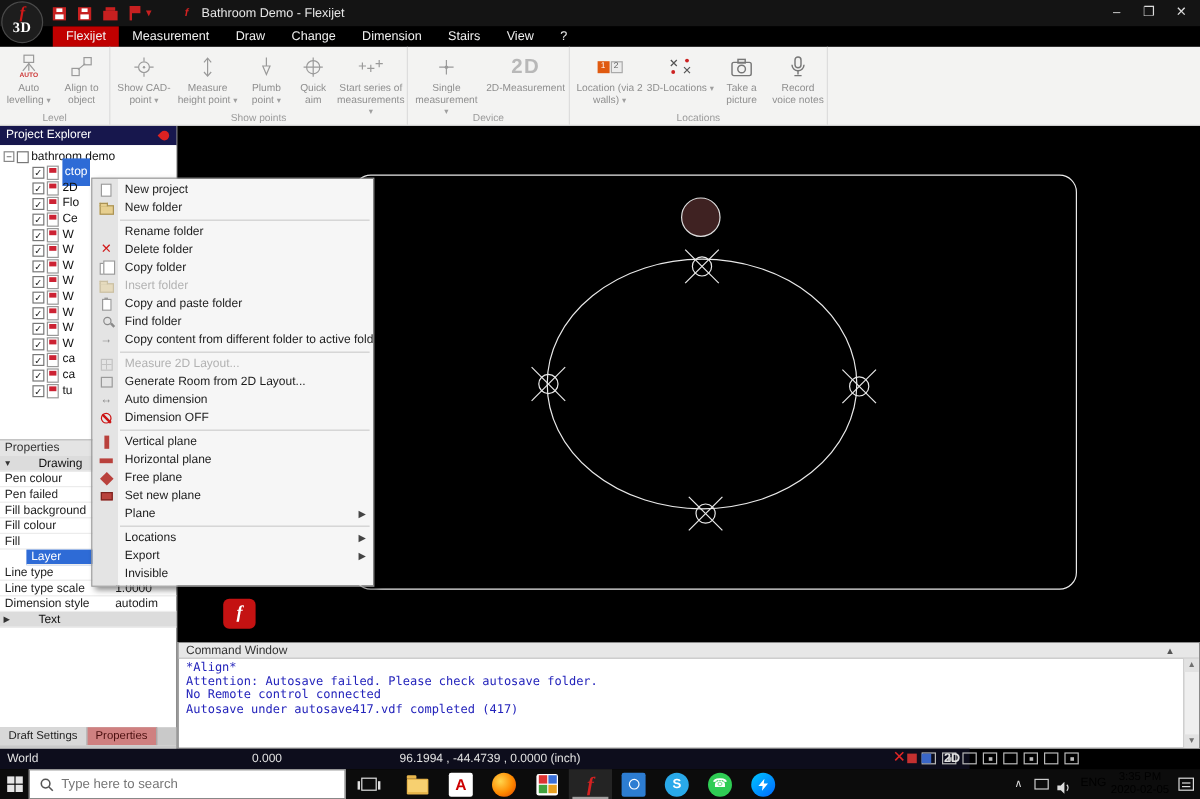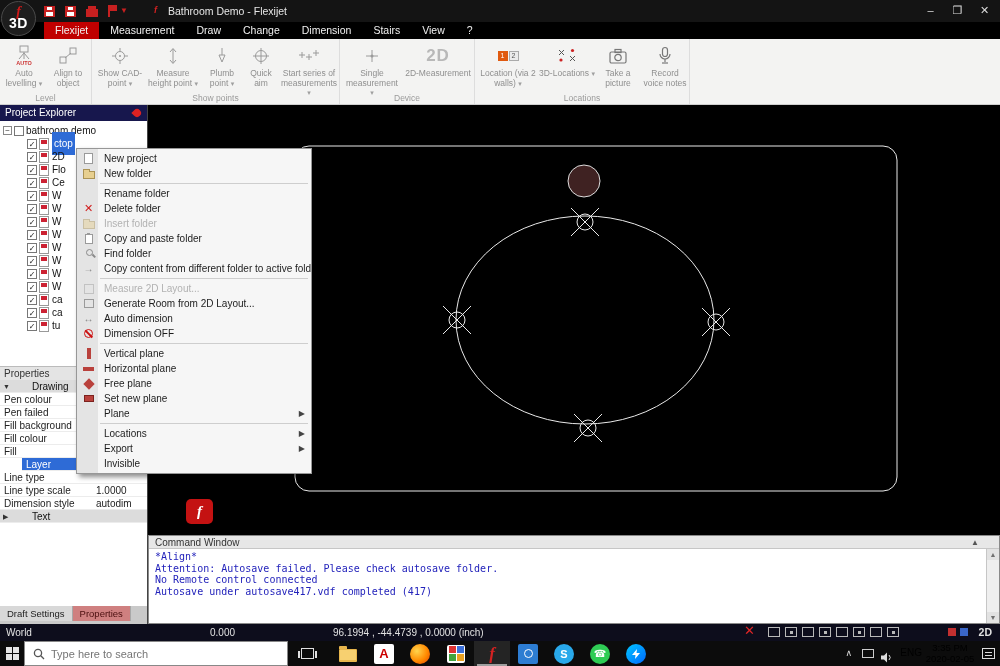--- a/index.html
+++ b/index.html
@@ -4,21 +4,21 @@
 <style>
   *{margin:0;padding:0;box-sizing:border-box;}
   html,body{width:1000px;height:666px;background:#000;}
   body{font-family:"Liberation Sans","DejaVu Sans",sans-serif;}
   #app{position:relative;width:1000px;height:666px;overflow:hidden;background:#000;}
 
   
   .titlebar{position:absolute;left:0;top:0;width:1000px;height:22px;background:#141414;}
   .logo-badge{position:absolute;left:1px;top:1px;width:35px;height:35px;border-radius:50%;background:#1d1d1d;border:1px solid #4a4a4a;z-index:40;text-align:center;}
   .logo-f{display:block;font-size:14px;font-weight:bold;font-style:italic;color:#cf1818;margin-top:3px;line-height:14px;font-family:"Liberation Serif","DejaVu Serif",serif;}
-  .logo-3d{display:block;font-size:14px;font-weight:bold;color:#fff;letter-spacing:.5px;line-height:9px;}
+  .logo-3d{display:block;font-size:12px;font-weight:bold;color:#fff;letter-spacing:.5px;line-height:9px;font-family:Liberation Serif, serif;}
   .tb-icons{position:absolute;left:44px;top:4px;display:flex;gap:10px;align-items:center;height:14px;}
   .icon-floppy{width:11px;height:11px;background:#c72020;position:relative;}
   .icon-floppy::before{content:"";position:absolute;left:3px;top:1px;width:5px;height:3px;background:#fff;}
   .icon-floppy::after{content:"";position:absolute;left:2px;bottom:1px;width:7px;height:4px;background:#fff;}
   .icon-printer{width:12px;height:8px;background:#c72020;position:relative;margin-top:3px;}
   .icon-printer::before{content:"";position:absolute;left:2px;top:-3px;width:8px;height:3px;background:#c72020;}
   .icon-flag{width:2px;height:12px;background:#c72020;position:relative;}
   .icon-flag::before{content:"";position:absolute;left:2px;top:0;width:7px;height:6px;background:#c72020;}
   .icon-caret{color:#c72020;font-size:8px;line-height:12px;}
   .tb-title-icon{position:absolute;left:154px;top:5px;font-size:9px;color:#d42222;font-style:italic;font-weight:bold;}
@@ -82,21 +82,21 @@
   .cmd{position:absolute;left:148px;top:535px;width:852px;height:89px;background:#fff;border:1px solid #8a8a8a;}
   .cmd-header{position:absolute;left:0;top:0;width:100%;height:13px;background:#e7e7e7;border-bottom:1px solid #c6c6c6;font-size:10px;color:#333;line-height:13px;padding-left:6px;}
   .cmd-collapse{position:absolute;right:20px;top:0;font-size:8px;color:#555;line-height:13px;}
   .cmd-body{position:absolute;left:0;top:13px;width:836px;height:74px;padding:2px 6px;font-family:"DejaVu Sans Mono","Liberation Mono",monospace;font-size:10px;line-height:11.5px;color:#2323bb;white-space:nowrap;overflow:hidden;}
   .cmd-scroll{position:absolute;right:0;top:13px;width:13px;height:74px;background:#efefef;border-left:1px solid #c6c6c6;}
   .sarrow{position:absolute;left:0;width:12px;height:11px;background:#e2e2e2;color:#707070;font-size:7px;text-align:center;line-height:11px;}
   .sarrow.up{top:0;}
   .sarrow.down{bottom:0;}
 
   
-  .statusbar{position:absolute;left:0;top:624px;width:1000px;height:17px;background:#0d0d1c;color:#e2e2e2;font-size:10px;}
+  .statusbar{position:absolute;left:0;top:624px;width:808px;height:17px;background:#0d0d1c;color:#e2e2e2;font-size:10px;}
   .sb-item{position:absolute;top:2px;line-height:13px;}
   .sb-x{color:#e22626;font-weight:bold;font-size:13px;top:0px;}
   .sb-icons{position:absolute;left:768px;top:3px;display:flex;gap:5px;}
   .sb-box{width:12px;height:10px;border:1px solid #b9b9b9;position:relative;}
   .sb-box.dot::after{content:"";position:absolute;left:4px;top:3px;width:3px;height:3px;background:#b9b9b9;}
   .sb-sq{position:absolute;top:4px;width:8px;height:8px;}
   .sb-mode{position:absolute;right:8px;top:2px;font-weight:bold;font-size:10.5px;}
 
   
   .taskbar{position:absolute;left:0;top:641px;width:1000px;height:25px;background:#0c0c0c;}
@@ -637,20 +637,23 @@
           <span class="ic-page"></span>
         </span><span>New project</span></div>
     <div class="mitem"><span class="micon">
           <span class="ic-folder"></span>
         </span><span>New folder</span></div>
     <div class="msep"></div>
     <div class="mitem"><span class="micon"></span><span>Rename folder</span></div>
     <div class="mitem"><span class="micon">
           <span class="ic-x">✕</span>
         </span><span>Delete folder</span></div>
+    <div class="mitem"><span class="micon">
+          <span class="ic-copy"></span>
+        </span><span>Copy folder</span></div>
     <div class="mitem disabled"><span class="micon">
           <span class="ic-folder"></span>
         </span><span>Insert folder</span></div>
     <div class="mitem"><span class="micon">
           <span class="ic-paste"></span>
         </span><span>Copy and paste folder</span></div>
     <div class="mitem"><span class="micon">
           <span class="ic-find"></span>
         </span><span>Find folder</span></div>
     <div class="mitem"><span class="micon">

